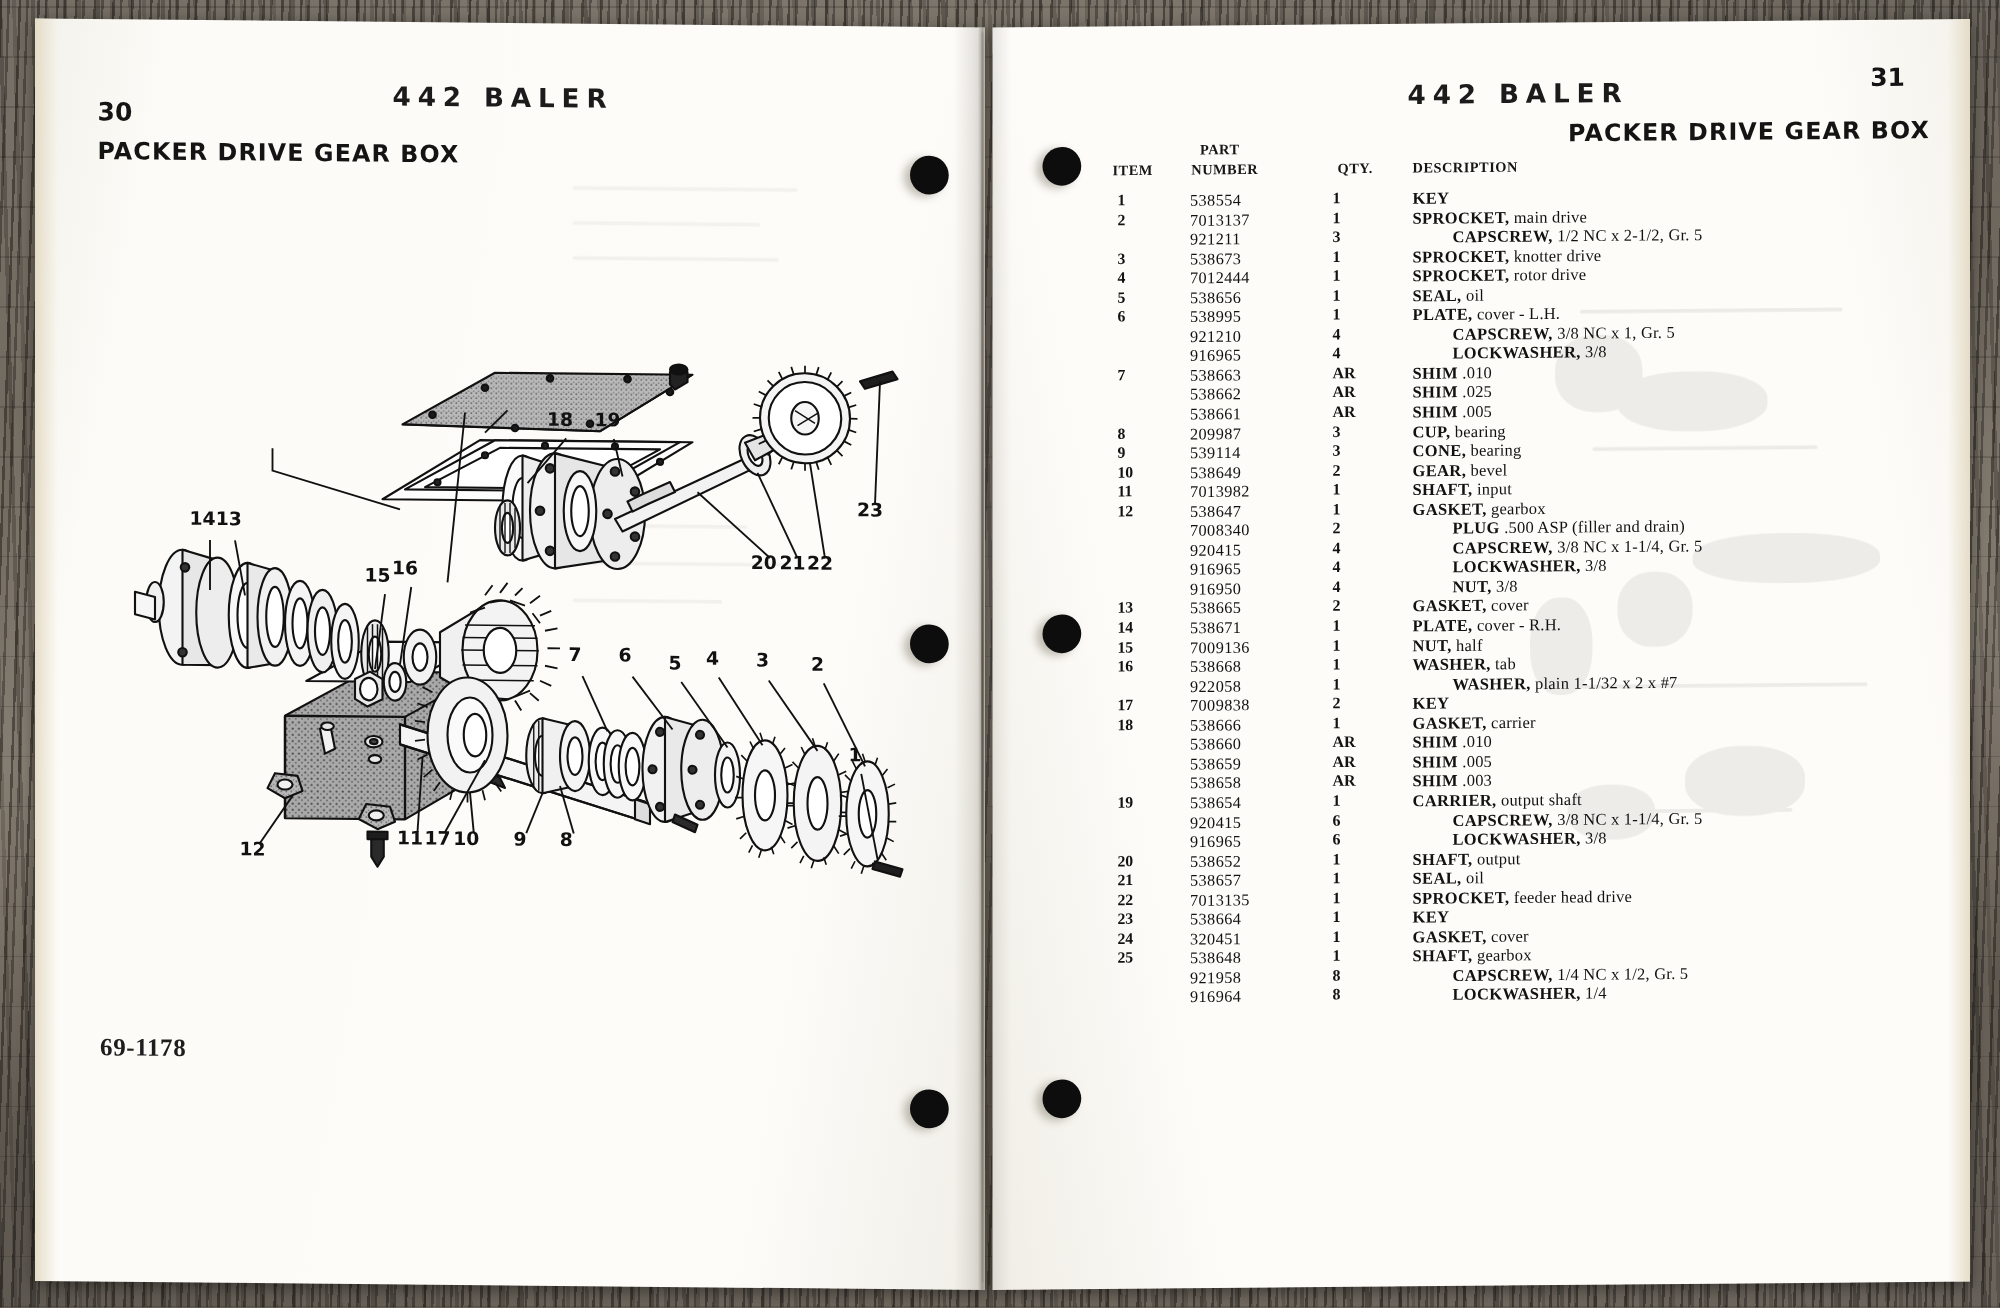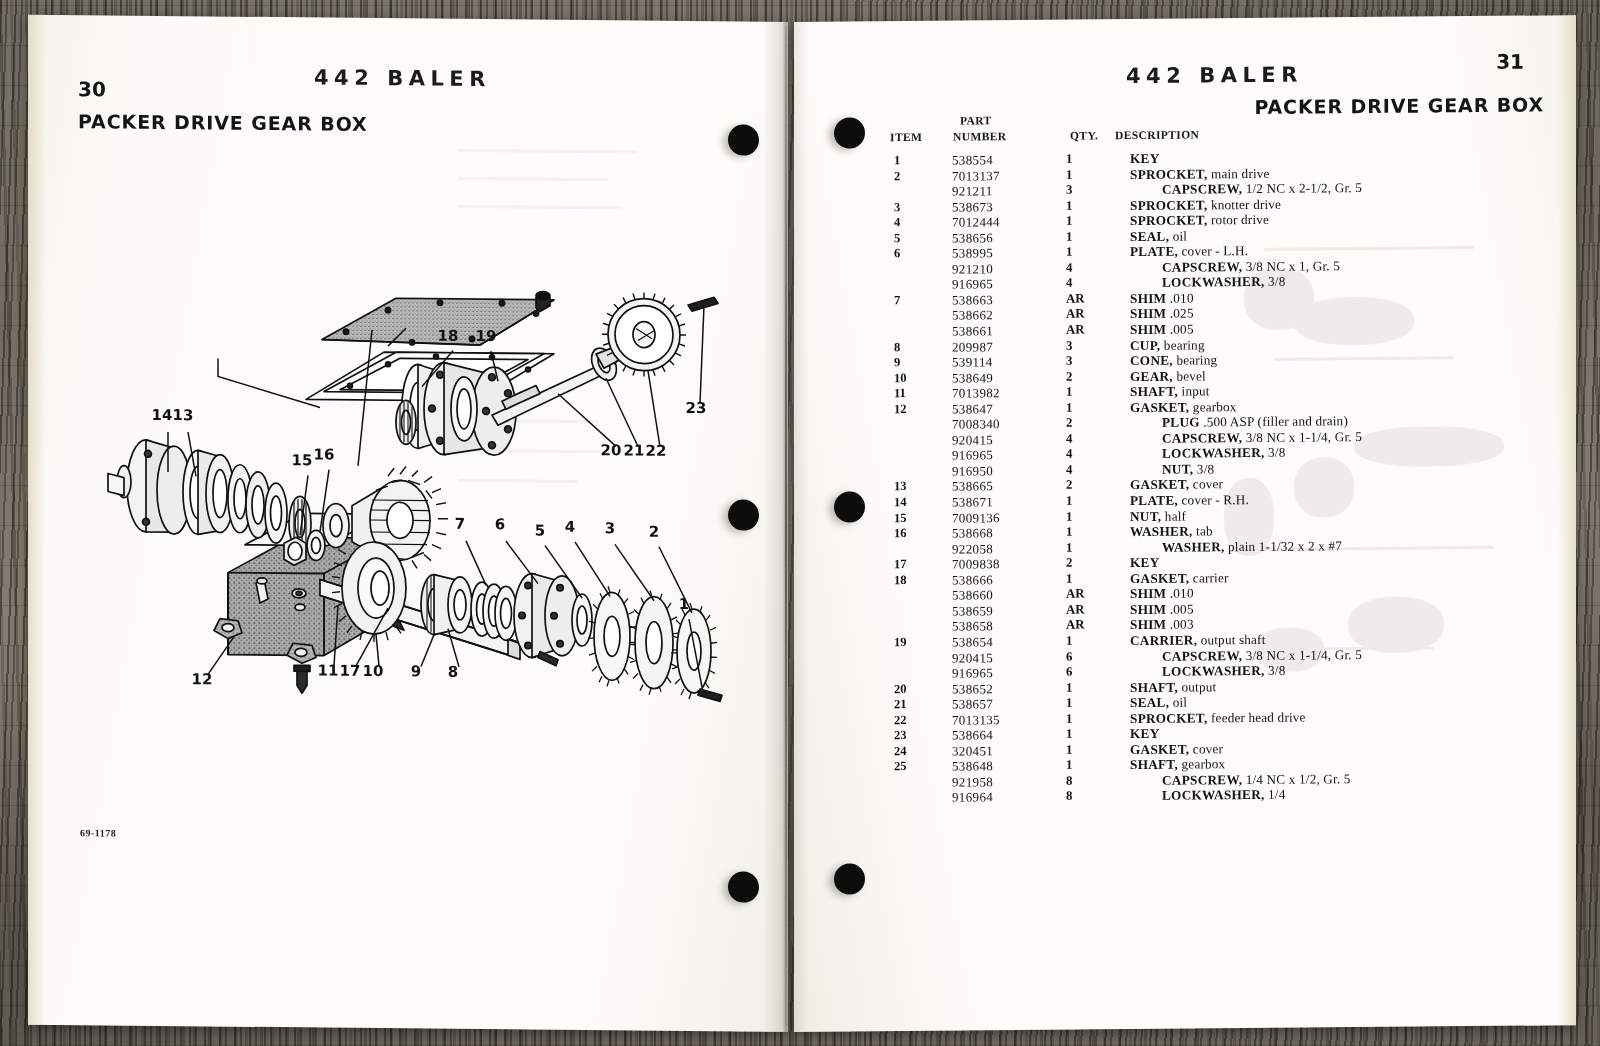--- a/index.html
+++ b/index.html
@@ -79,35 +79,35 @@
     font-family:"DejaVu Sans",sans-serif;
     font-weight:700;font-size:20px;color:#141414;
   }
   .section-title{
     font-family:"DejaVu Sans",sans-serif;
     font-weight:700;font-size:19px;letter-spacing:.9px;color:#141414;
     white-space:nowrap;
   }
   .form-no{
     font-family:"Liberation Serif",serif;
-    font-weight:700;font-size:10px;letter-spacing:.5px;color:#1d1d1d;
+    font-weight:700;font-size:20px;letter-spacing:.5px;color:#1d1d1d;
   }
   
   #parts{position:absolute;left:96px;top:88px;}
   .thead{position:relative;height:44px;}
   .thead span{
     position:absolute;font-family:"Liberation Serif",serif;font-weight:700;
     font-size:11.5px;letter-spacing:.4px;color:#161616;
     font-variant:small-caps;text-transform:uppercase;
   }
   .th-item{left:0;top:22px;text-align:center;}
   .th-pn1{left:70px;top:6px;}
   .th-pn2{left:63px;top:22px;}
   .th-qty{left:180px;top:22px;}
-  .th-desc{left:225px;top:22px;}
+  .th-desc{left:240px;top:22px;}
   .prow{position:relative;height:15.55px;font-size:13.2px;color:#121212;}
   .prow span{position:absolute;white-space:nowrap;line-height:15.5px;}
   .c-item{left:4px;font-weight:700;font-size:12.6px;}
   .c-pn{left:62px;font-weight:400;letter-spacing:.35px;font-size:13px;}
   .c-qty{left:176px;font-weight:700;font-size:12.8px;}
   .c-desc{left:240px;letter-spacing:.18px;}
   .c-desc.sub{left:272px;}
   .c-desc b{font-weight:700;letter-spacing:.3px;}
   
   #diagram{position:absolute;left:60px;top:270px;width:640px;height:460px;}

